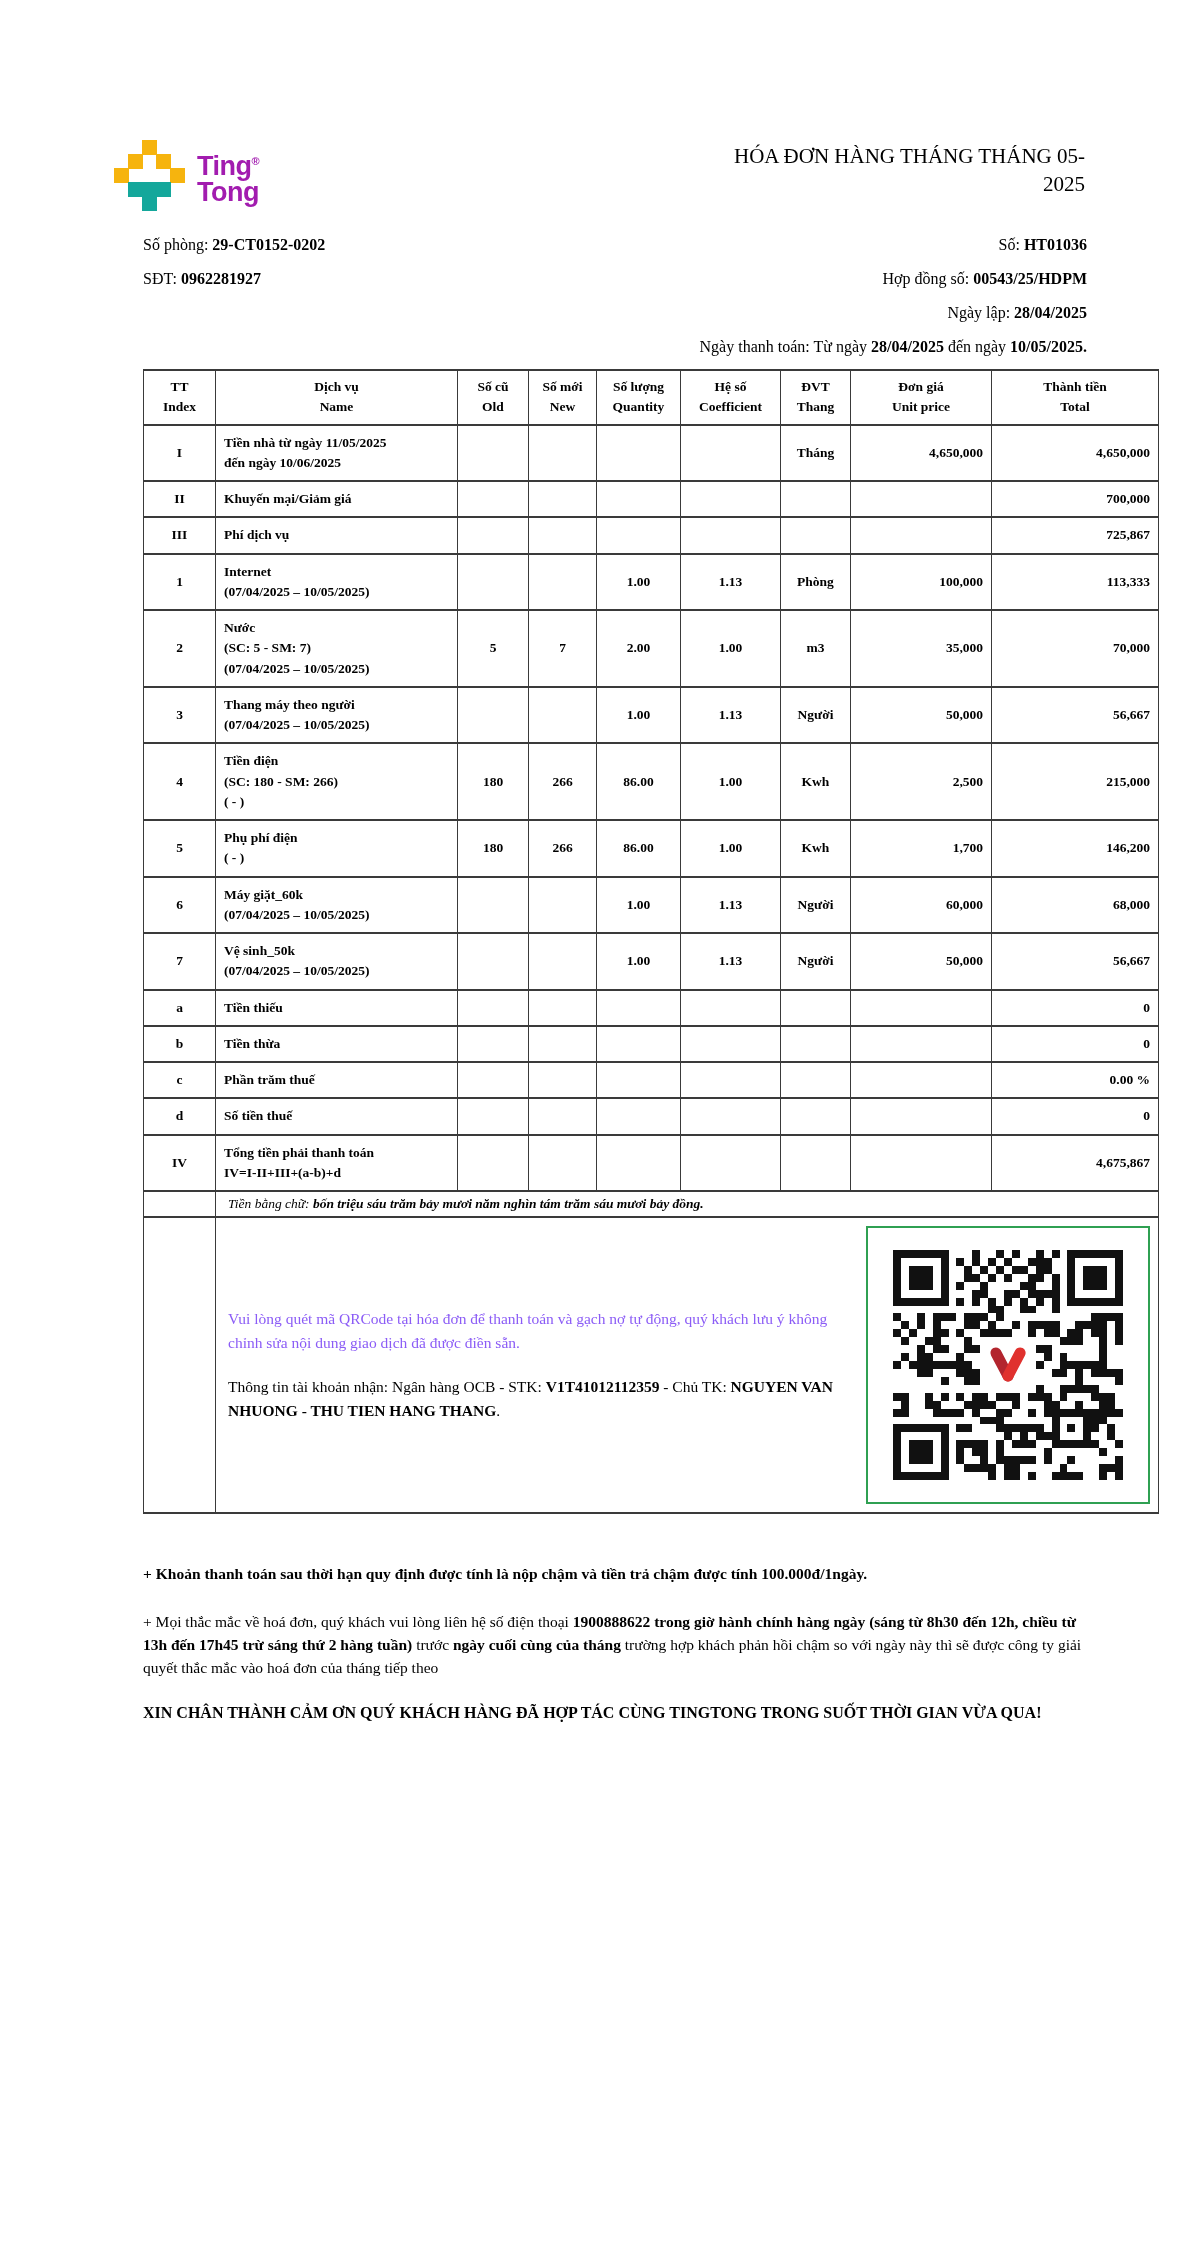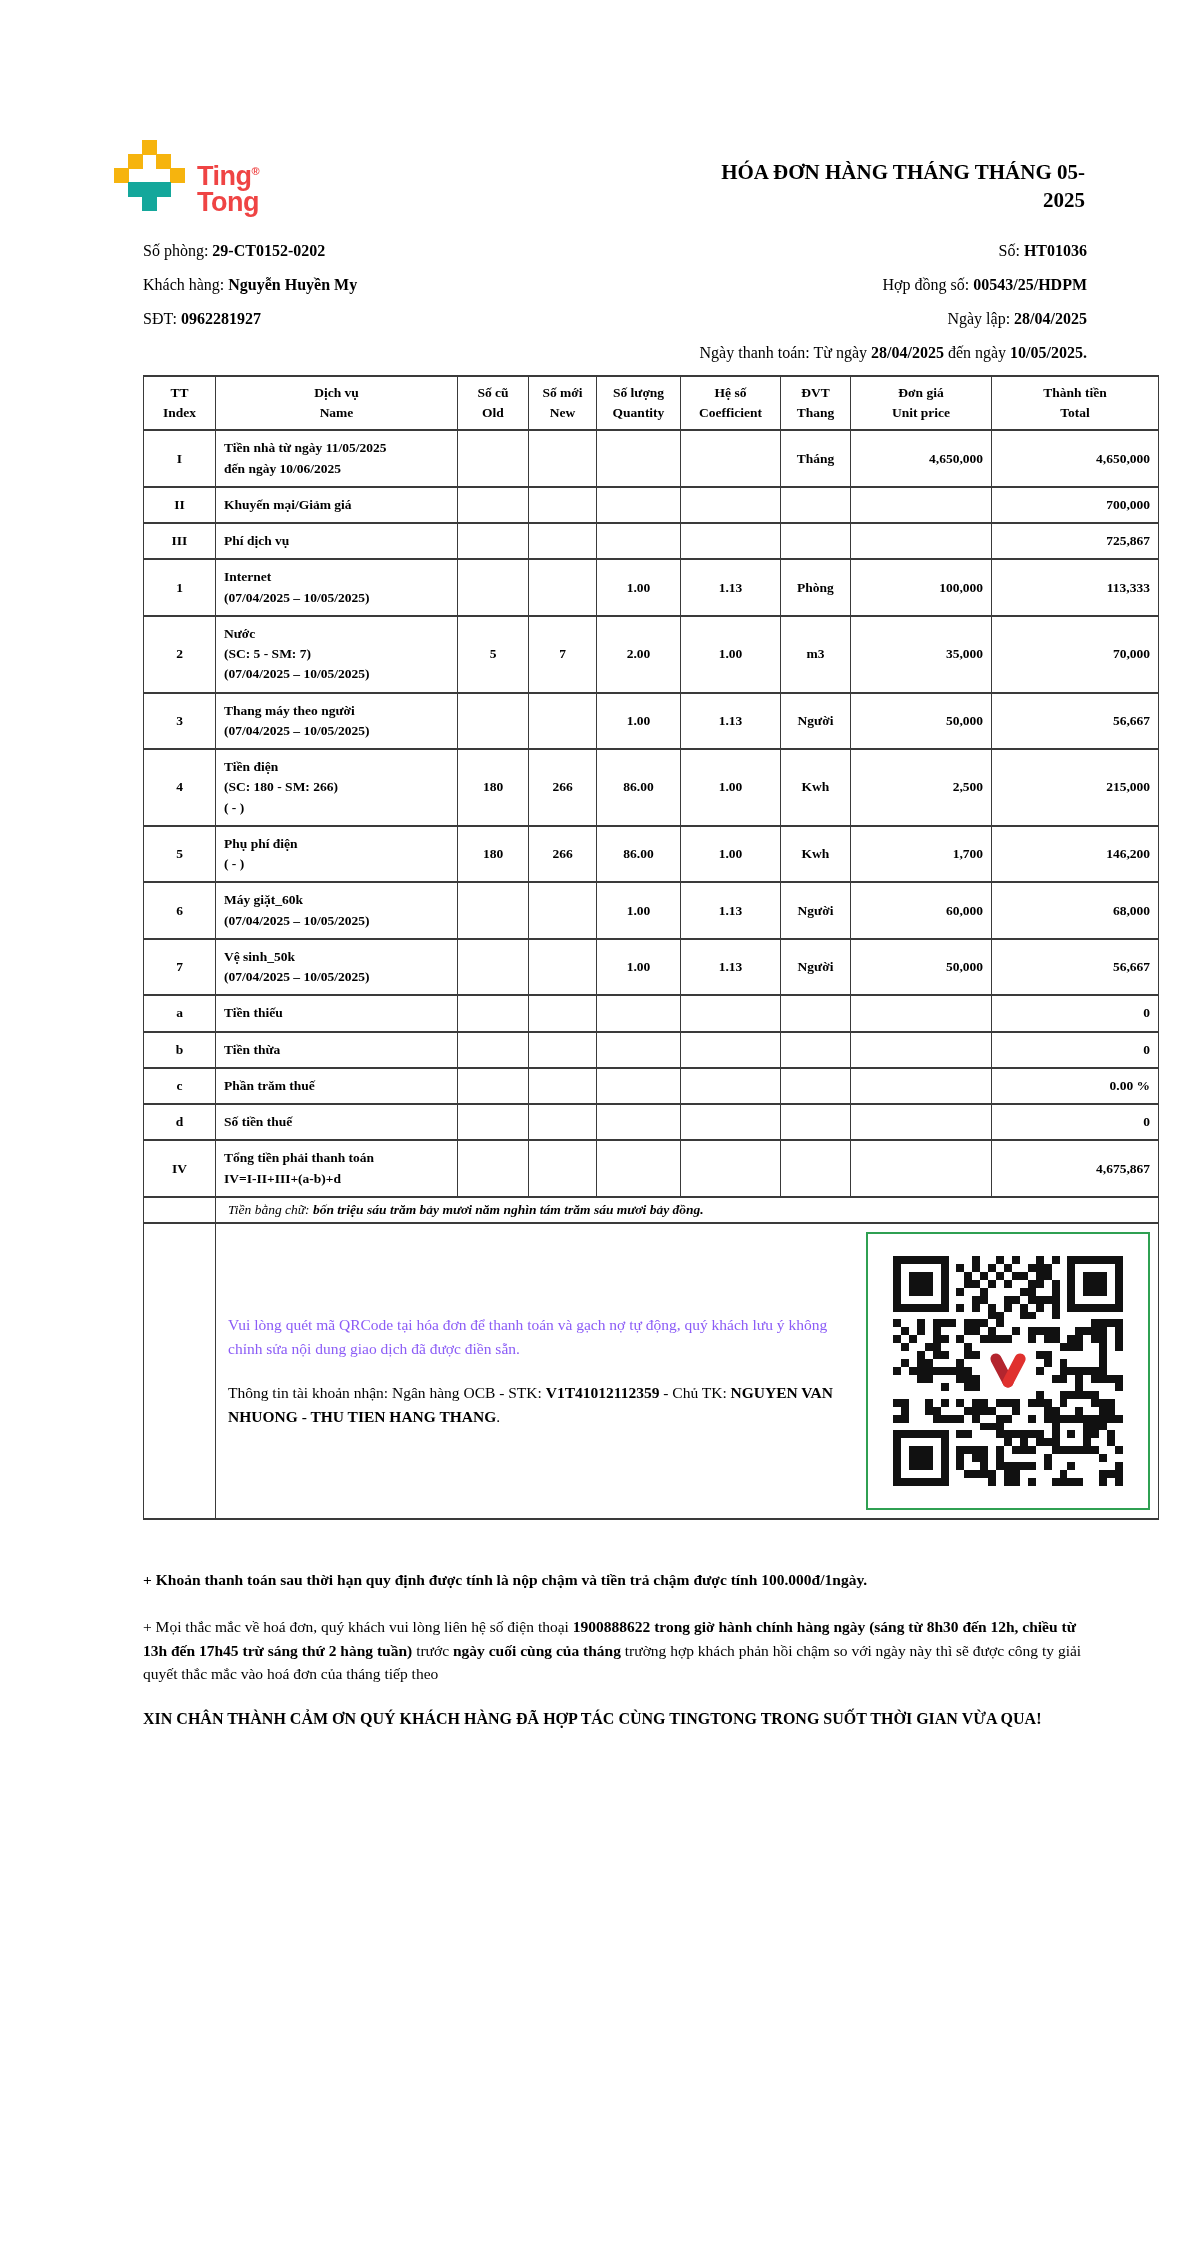--- a/index.html
+++ b/index.html
@@ -6,25 +6,25 @@
   .page{width:1200px;height:2259px;position:relative;box-sizing:border-box;
         padding:140px 43px 0 143px;background:#fff;color:#000;
         font-family:"Liberation Serif",serif;overflow:hidden;}
   
   .hdr{display:flex;justify-content:space-between;align-items:flex-start;}
   .logo{display:flex;gap:13px;margin-left:-29px;}
   .logo-mark{position:relative;width:70px;height:70px;flex:none;}
   .sq{position:absolute;width:15px;height:15px;}
   .sq-y{background:#f6b40e;}
   .sq-t{background:#14a79b;}
-  .logo-word{font-family:"Liberation Sans",sans-serif;font-weight:bold;color:#ef4444;
-             font-size:27px;line-height:0.98;margin-top:23px;letter-spacing:-0.5px;}
+  .logo-word{font-family:"Liberation Sans",sans-serif;font-weight:bold;color:#a21caf;
+             font-size:27px;line-height:0.98;margin-top:13px;letter-spacing:-0.5px;}
   .reg{font-size:11px;vertical-align:super;line-height:0;}
-  .title{max-width:390px;text-align:right;font-size:21px;line-height:1.35;font-weight:bold;
-         margin:18px 72px 0 0;}
+  .title{max-width:390px;text-align:right;font-size:21px;line-height:1.35;font-weight:normal;
+         margin:2px 72px 0 0;}
   
   .meta{display:flex;justify-content:space-between;margin-top:18px;font-size:16px;}
   .meta-left{width:485px;}
   .meta-right{flex:1;text-align:right;padding-right:70px;}
   .meta-line{line-height:34px;}
   
   table.inv{border-collapse:collapse;table-layout:fixed;width:1015px;margin-top:5px;
             font-size:13.5px;font-family:Liberation Serif, serif;}
   table.inv th,table.inv td{border:1px solid #3a3a3a;border-top-width:2px;border-bottom-width:2px;
             vertical-align:middle;word-wrap:break-word;}
@@ -73,21 +73,20 @@
         <div><span>Ting</span><span class="reg">®</span></div>
         <div>Tong</div>
       </div>
     </div>
     <h1 class="title">HÓA ĐƠN HÀNG THÁNG THÁNG 05-2025</h1>
   </header>
 
   <section class="meta">
     <div class="meta-left" id="meta-left">
         <div class="meta-line"><span>Số phòng: </span><b>29-CT0152-0202</b></div>
-        <div class="meta-line"><span>Khách hàng: </span><b>Nguyễn Huyền My</b></div>
         <div class="meta-line"><span>SĐT: </span><b>0962281927</b></div>
       </div>
     <div class="meta-right" id="meta-right">
         <div class="meta-line"><span>Số: </span><b>HT01036</b></div>
         <div class="meta-line"><span>Hợp đồng số: </span><b>00543/25/HDPM</b></div>
         <div class="meta-line"><span>Ngày lập: </span><b>28/04/2025</b></div>
         <div class="meta-line"><span>Ngày thanh toán: Từ ngày </span><b>28/04/2025</b><span> đến ngày </span><b>10/05/2025.</b></div>
       </div>
   </section>
 

